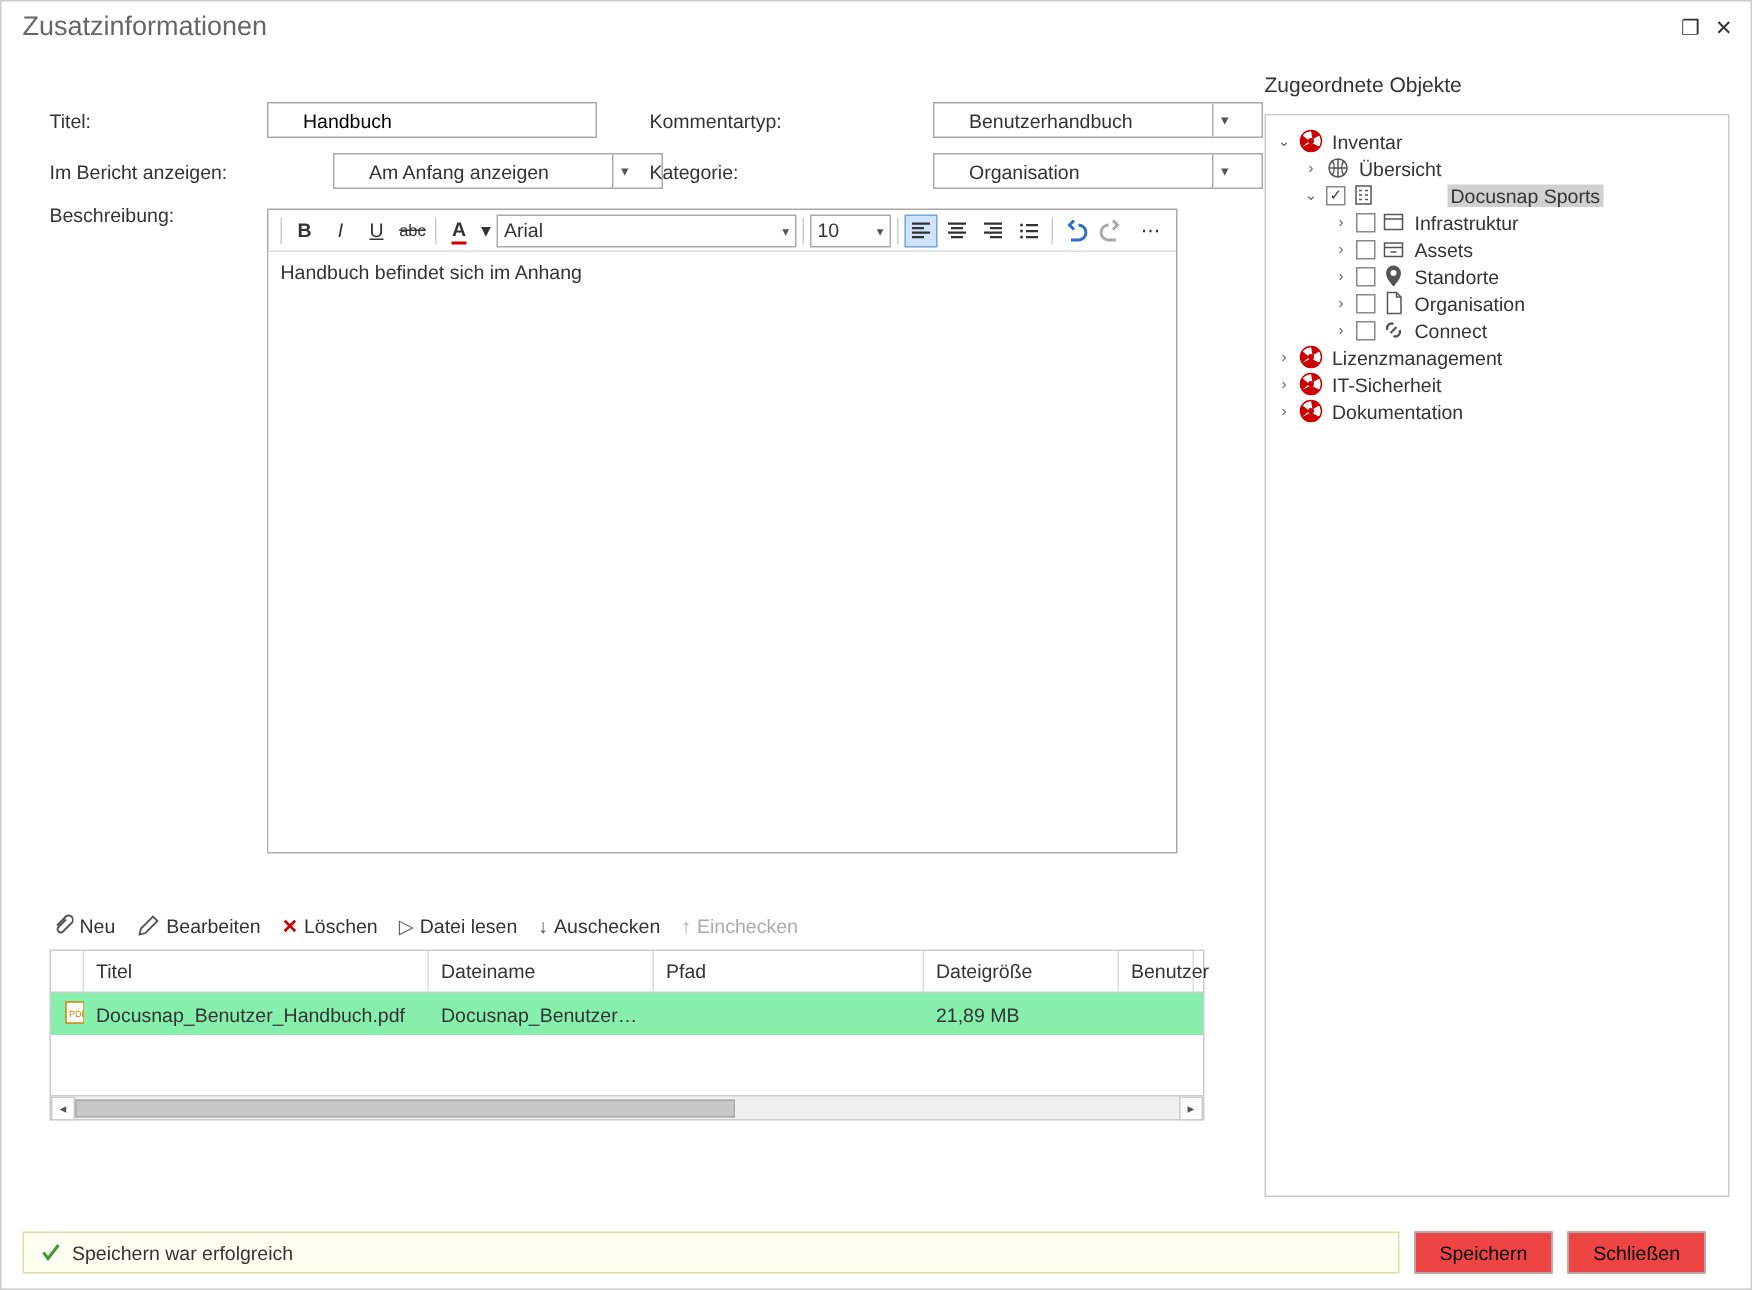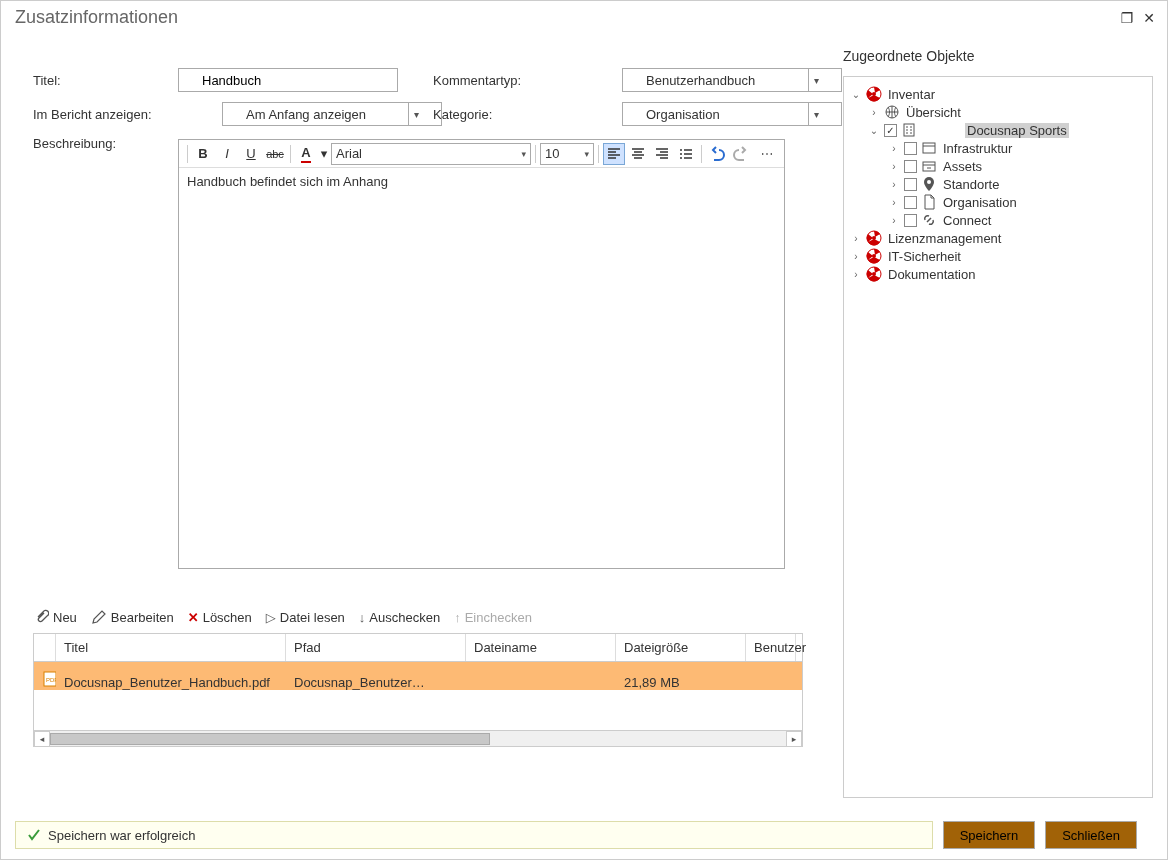--- a/index.html
+++ b/index.html
@@ -29,21 +29,21 @@
 .font-sel.s { width: 54px; }
 .font-sel .dd-btn2 { font-size: 9px; color: #555; }
 .editor-body { flex: 1; padding: 6px 8px; font-size: 13px; background: #fff; overflow: auto; }
 .attach-toolbar { display: flex; gap: 14px; margin-top: 40px; margin-bottom: 8px; align-items: center; }
 .attach-toolbar .link { display: flex; align-items: center; gap: 4px; cursor: pointer; font-size: 13px; color: #333; }
 .attach-toolbar .link.disabled { color: #aaa; cursor: default; }
 .grid { border: 1px solid #ccc; height: 114px; display: flex; flex-direction: column; }
 .grid-head { display: flex; background: #fff; border-bottom: 1px solid #ccc; }
 .grid-head .col { padding: 6px 8px; border-right: 1px solid #ddd; font-size: 13px; }
 .grid-body { flex: 1; overflow: auto; background: #fff; }
-.grid-row { display: flex; align-items: flex-end; height: 28px; background: #fdba74; }
+.grid-row { display: flex; align-items: center; height: 28px; background: #86efac; }
 .grid-row .cell { padding: 0 8px; font-size: 13px; white-space: nowrap; overflow: hidden; text-overflow: ellipsis; }
 .grid-scroll { height: 16px; border-top: 1px solid #ccc; position: relative; background: #f0f0f0; display: flex; align-items: center; }
 .grid-scroll .thumb { position: absolute; left: 16px; width: 440px; height: 12px; background: #c8c8c8; border: 1px solid #aaa; }
 .grid-scroll .arr { width: 16px; height: 16px; display: flex; align-items: center; justify-content: center; font-size: 9px; color: #555; border: 1px solid #ccc; background: #fff; }
 .grid-scroll .arr.right { position: absolute; right: 0; }
 .c-icon { width: 22px; }
 .c-titel { width: 230px; }
 .c-datei { width: 150px; }
 .c-pfad { width: 180px; }
 .c-size { width: 130px; }
@@ -52,21 +52,21 @@
 .tnode { display: flex; align-items: center; gap: 4px; padding: 1px 0; cursor: pointer; white-space: nowrap; }
 .tnode .twisty { width: 12px; font-size: 10px; color: #666; text-align: center; }
 .tnode .chk { width: 13px; height: 13px; border: 1px solid #888; background: #fff; display: flex; align-items: center; justify-content: center; font-size: 10px; color: #333; }
 .tnode .lbl { padding: 0 2px; }
 .tnode .lbl.sel { background: #d0d0d0; }
 .ind0 { padding-left: 2px; }
 .ind1 { padding-left: 20px; }
 .ind2 { padding-left: 40px; }
 .footer { position: absolute; bottom: 0; left: 0; right: 16px; height: 48px; display: flex; align-items: center; padding: 0 14px; gap: 10px; }
 .status-bar { flex: 1; background: #fffff0; border: 1px solid #ddddaa; height: 28px; display: flex; align-items: center; padding: 0 10px; gap: 6px; }
-.footer .btn { height: 28px; padding: 0 16px; border: 1px solid #aaa; background: #a16207; cursor: pointer; font-size: 13px; }
+.footer .btn { height: 28px; padding: 0 16px; border: 1px solid #aaa; background: #ef4444; cursor: pointer; font-size: 13px; }
 svg.ico { width: 16px; height: 16px; flex-shrink: 0; }
 .txt-a-underline { border-bottom: 2px solid #c00; padding-bottom: 1px; font-weight: bold; }
 .cols-layout { display: flex; gap: 30px; }
 </style>
 </head>
 <body>
 
 <div class="titlebar">
   <h1>Zusatzinformationen</h1>
   <div class="win-controls">
@@ -205,22 +205,22 @@
           <div class="link disabled">
             <span>↑</span>
             <span>Einchecken</span>
           </div>
         </div>
 
         <div class="grid">
           <div class="grid-head">
             <div class="col c-icon"></div>
             <div class="col c-titel">Titel</div>
+            <div class="col c-datei">Dateiname</div>
             <div class="col c-pfad">Pfad</div>
-            <div class="col c-datei">Dateiname</div>
             <div class="col c-size">Dateigröße</div>
             <div class="col c-user">Benutzer</div>
           </div>
           <div class="grid-body">
             <div class="grid-row">
               <div class="cell c-icon">
                 <svg class="ico" viewBox="0 0 16 16">
                     <rect x="2" y="1" width="12" height="14" fill="#fff" stroke="#d98000"></rect>
                     <text x="4" y="11" font-size="6" fill="#d98000">PDF</text>
                   </svg>

